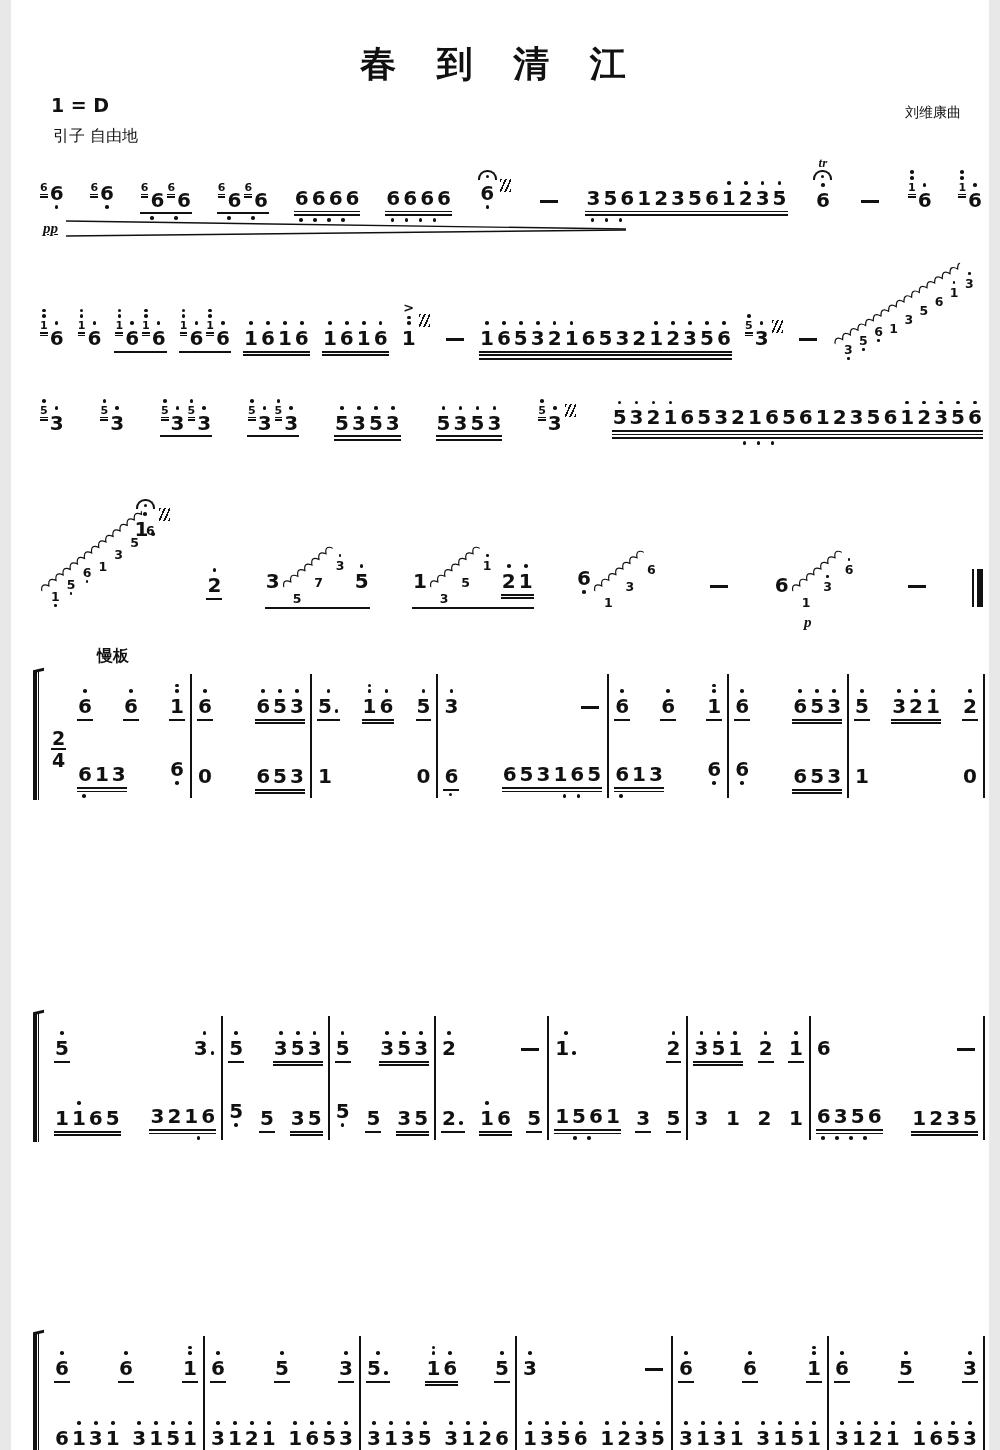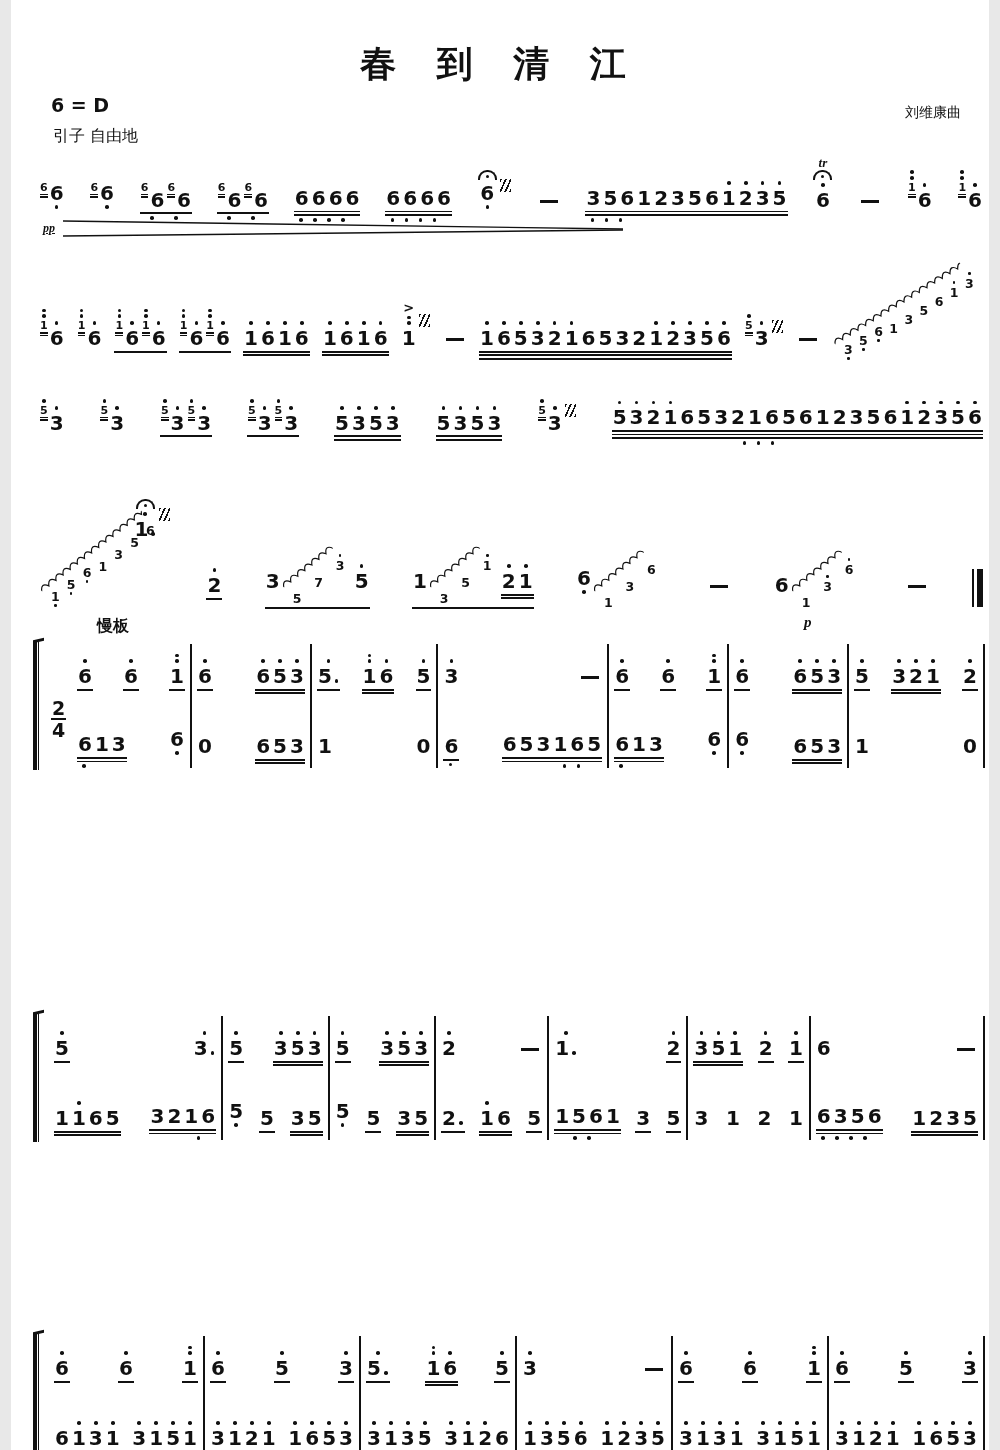--- a/index.html
+++ b/index.html
@@ -8,21 +8,21 @@
   .title{position:absolute;top:16px;left:0;width:100%;text-align:center;
          font-size:36px;font-weight:bold;letter-spacing:14px;}
   .keymeta{position:absolute;top:94px;left:40px;font-size:19px;font-weight:bold;}
   .intro-label{position:absolute;top:126px;left:42px;font-size:16px;}
   .composer{position:absolute;top:104px;right:28px;font-size:14px;}
 
   .introline{position:absolute;left:28px;width:944px;}
   .introrow{display:flex;align-items:flex-end;justify-content:space-between;}
   .l1{top:156px}.l2{top:258px}.l3{top:398px}.l4{top:505px}
   .sys{position:absolute;left:22px;width:952px;}
-  .s1{top:642px}.s2{top:886px}.s3{top:1078px}
+  .s1{top:672px}.s2{top:886px}.s3{top:1078px}
 
   
   .note{display:inline-flex;align-items:flex-end;}
   .main{display:inline-flex;flex-direction:column;align-items:center;}
   .drow{display:inline-flex;align-items:flex-end;}
   .digit{font-size:20px;font-weight:bold;line-height:22px;}
   .note.small .digit{font-size:12.5px;line-height:13px;}
   .dotscol{display:flex;flex-direction:column;align-items:center;gap:2px;margin:1px 0 2px;}
   .odot{width:3.6px;height:3.6px;border-radius:50%;background:#111;display:block;}
   .note.small .odot{width:2.6px;height:2.6px;}
@@ -53,21 +53,21 @@
   .glsm{position:absolute;}
   .glend{position:absolute;right:-6px;top:-6px;}
   .wave{position:absolute;transform-origin:0 100%;}
   .glp{position:absolute;left:34%;bottom:-22px;font-family:"Liberation Serif",serif;
        font-style:italic;font-weight:bold;font-size:15px;}
   .finbar{display:inline-flex;gap:3px;align-items:flex-end;margin-bottom:2px;}
   .finbar .b1{width:2.5px;height:38px;background:#111;display:block;}
   .finbar .b2{width:6px;height:38px;background:#111;display:block;}
   
   .hprow{position:absolute;left:4px;display:flex;align-items:center;gap:8px;}
-  .pp{font-family:"Liberation Serif",serif;font-style:italic;font-weight:bold;font-size:12px;text-decoration:underline;}
+  .pp{font-family:"Liberation Serif",serif;font-style:italic;font-weight:bold;font-size:15px;text-decoration:underline;}
   
   .sysblock{position:relative;}
   .manban{position:absolute;top:-26px;left:64px;font-size:16px;font-weight:bold;}
   .system{display:flex;align-items:stretch;}
   .bracket{width:9px;border-left:4px solid #111;position:relative;margin-right:3px;align-self:stretch;}
   .bracket:before{content:"";position:absolute;left:1px;top:0;bottom:0;width:1.3px;background:#111;}
   .bracket:after{content:"";position:absolute;left:-4px;top:-3px;width:11px;height:3px;background:#111;transform:skewY(-14deg);}
   .timesig{display:inline-flex;flex-direction:column;align-items:center;align-self:center;margin:26px 6px 0 2px;}
   .timesig b{font-size:19px;line-height:18px;}
   .tsbar{width:15px;height:2px;background:#111;margin:1px 0;display:block;}
@@ -79,21 +79,21 @@
   
   .watermark{position:absolute;right:12px;bottom:8px;text-align:right;}
   .wm-url{color:#9a9a9a;font-size:11px;font-weight:bold;letter-spacing:1.5px;}
   .wm-logo{opacity:.38;display:block;margin-left:auto;}
 </style>
 </head>
 <body>
 
 <div class="page">
   <h1 class="title">春  到  清  江</h1>
-  <div class="keymeta">6 = D</div>
+  <div class="keymeta">1 = D</div>
   <div class="intro-label">引子   自由地</div>
   <div class="composer">刘维康曲</div>
 
   <div id="intro-mount">
       <div class="introline l1">
         <div class="introrow">
           <span class="grp">
             <span class="grow">
               <span class="note">
                 <span class="grace">

